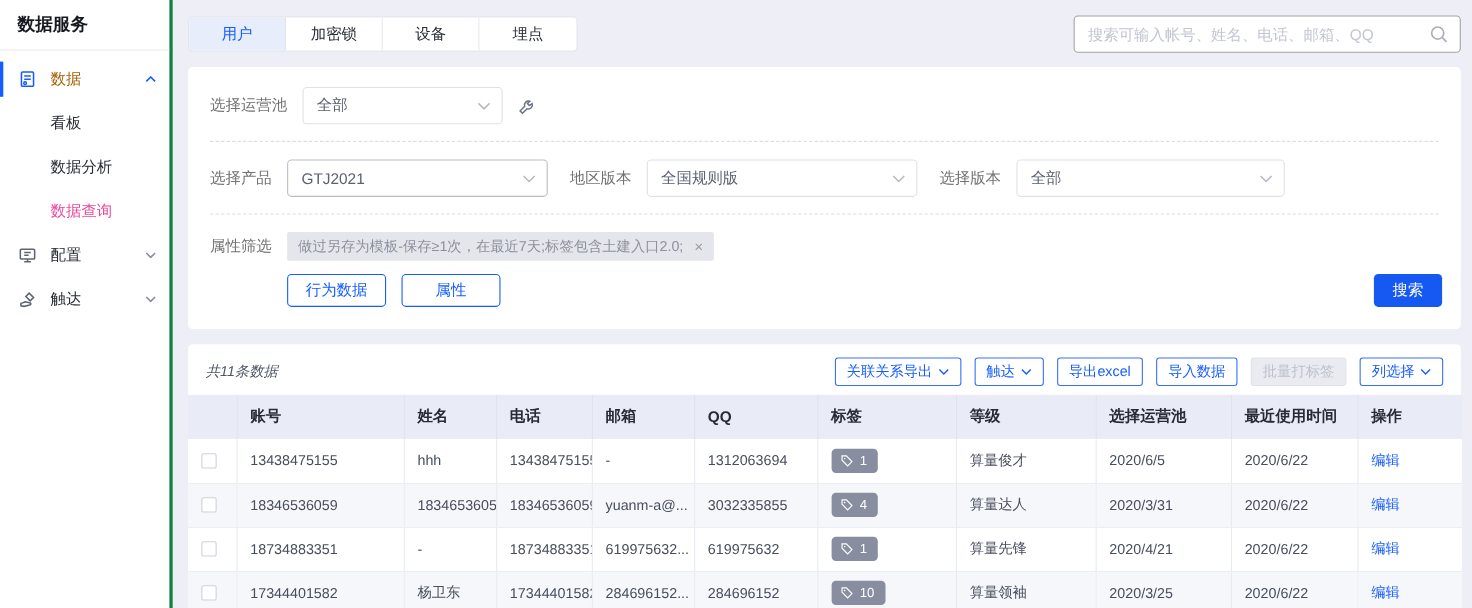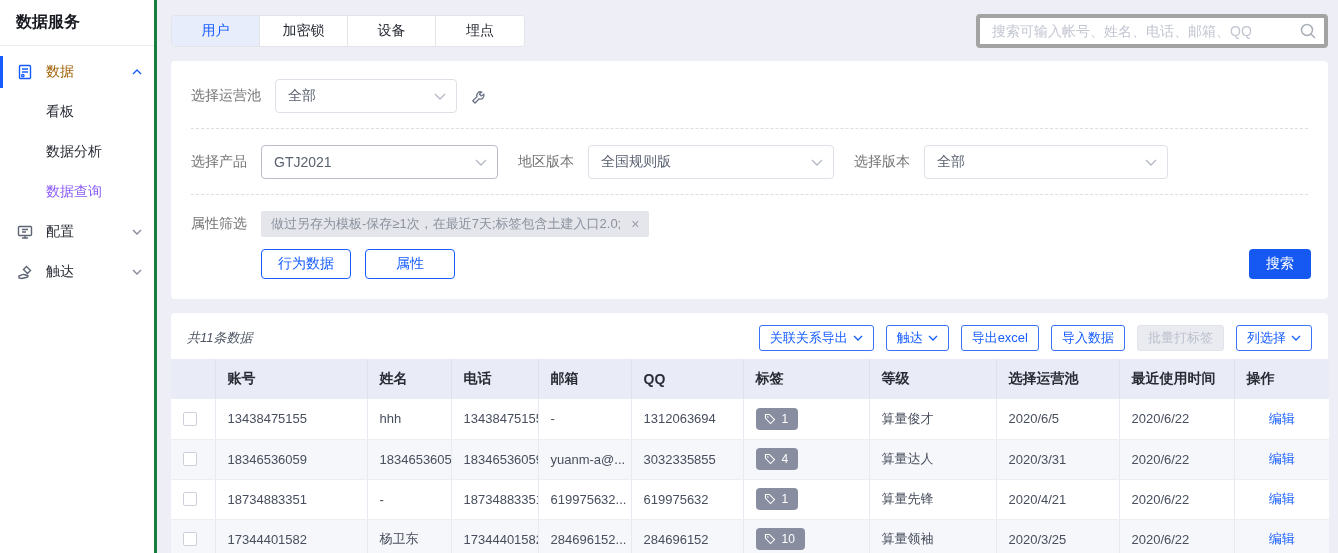--- a/index.html
+++ b/index.html
@@ -14,34 +14,34 @@
     border-bottom:1px solid #ececf2; }
   .menu { padding-top:6px; }
   .menu-item { position:relative; display:flex; align-items:center; height:40px; padding:0 12px 0 16px;
     cursor:pointer; color:#272b33; }
   .menu-item .mi-icon { width:20px; height:20px; margin-right:10px; color:#5d6575; display:flex; align-items:center; }
   .menu-item .chev { margin-left:auto; color:#868c9a; display:flex; }
   .menu-item.active { color:#a16207; }
   .menu-item.active .mi-icon, .menu-item.active .chev { color:#165dff; }
   .menu-item.active::before { content:""; position:absolute; left:0; top:4px; bottom:4px; width:3px; background:#165dff; }
   .menu-sub { height:40px; display:flex; align-items:center; padding-left:46px; cursor:pointer; color:#272b33; }
-  .menu-sub.selected { color:#8b5cf6; }
+  .menu-sub.selected { color:#ec4899; }
 
   
   .main { position:absolute; left:158px; top:0; width:1180px; height:553px; padding:14px 10px 0 13px; }
 
   .topbar { display:flex; align-items:center; justify-content:space-between; height:34px; margin-bottom:13px; }
   .tab-group { display:inline-flex; background:#fff; border:1px solid #e3e4ea; border-radius:4px; overflow:hidden; height:32px; }
   .tab { width:88px; display:flex; align-items:center; justify-content:center; font-size:14px; color:#272b33;
     border-right:1px solid #e3e4ea; cursor:pointer; background:#fff; }
   .tab:last-child { border-right:none; }
   .tab.active { background:#e7edfb; color:#165dff; border-right-color:#e3e4ea; }
 
   .search-box { position:relative; width:352px; height:34px; }
-  .search-box input { width:100%; height:100%; border:4px solid #a3a3a3; border-radius:4px; background:#fff;
+  .search-box input { width:100%; height:100%; border:1px solid #a3a3a3; border-radius:4px; background:#fff;
     padding:0 36px 0 12px; font-size:14px; color:#b91c1c; outline:none; font-family:inherit; }
   .search-box input::placeholder { color:#c2c6d0; }
   .search-icon { position:absolute; right:10px; top:7px; color:#a9aeb8; cursor:pointer; }
 
   
   .card { background:#fff; border-radius:4px; }
   .filter-card { position:relative; padding:18px 20px 20px 20px; }
   .f-row { display:flex; align-items:center; }
   .f-label { margin-right:14px; color:#737373; white-space:nowrap; }
   .select { position:relative; height:34px; border:1px solid #dfe1e8; border-radius:4px; background:#fff;
@@ -70,21 +70,21 @@
     font-size:13px; cursor:pointer; display:inline-flex; align-items:center; gap:5px; font-family:inherit; }
   .tbtn .tchev { display:flex; color:#165dff; }
   .tbtn.disabled { background:#e9ebf1; border-color:#e1e3ea; color:#bcc1cc; cursor:default; }
 
   table { width:100%; border-collapse:collapse; margin-top:8px; table-layout:fixed; }
   thead th { background:#e9ebf6; height:40px; font-size:14px; font-weight:bold; color:#272b33; text-align:left;
     padding:0 12px; border-right:1px solid #dfe2ee; }
   thead th:last-child { border-right:none; }
   tbody td { height:40px; font-size:13px; color:#474e5d; padding:0 12px; border-right:1px solid #e8eaf2;
     border-bottom:1px solid #eceef4; background:#fff; white-space:nowrap; overflow:hidden; }
-  tbody td:last-child { border-right:none;text-align:center; }
+  tbody td:last-child { border-right:none; }
   tbody tr:nth-child(even) td { background:#f6f7fa; }
   tbody input[type=checkbox] { width:14px; height:14px; accent-color:#fff; border:1px solid #cdd1da; appearance:none;
     background:#fff; border-radius:2px; cursor:pointer; display:block; }
   .tag-badge { display:inline-flex; align-items:center; gap:6px; background:#888da0; color:#fff; font-size:12px;
     height:22px; padding:0 10px 0 8px; border-radius:4px; cursor:pointer; }
   .edit-link { color:#165dff; text-decoration:none; cursor:pointer; }
 </style>
 </head>
 <body>
 

